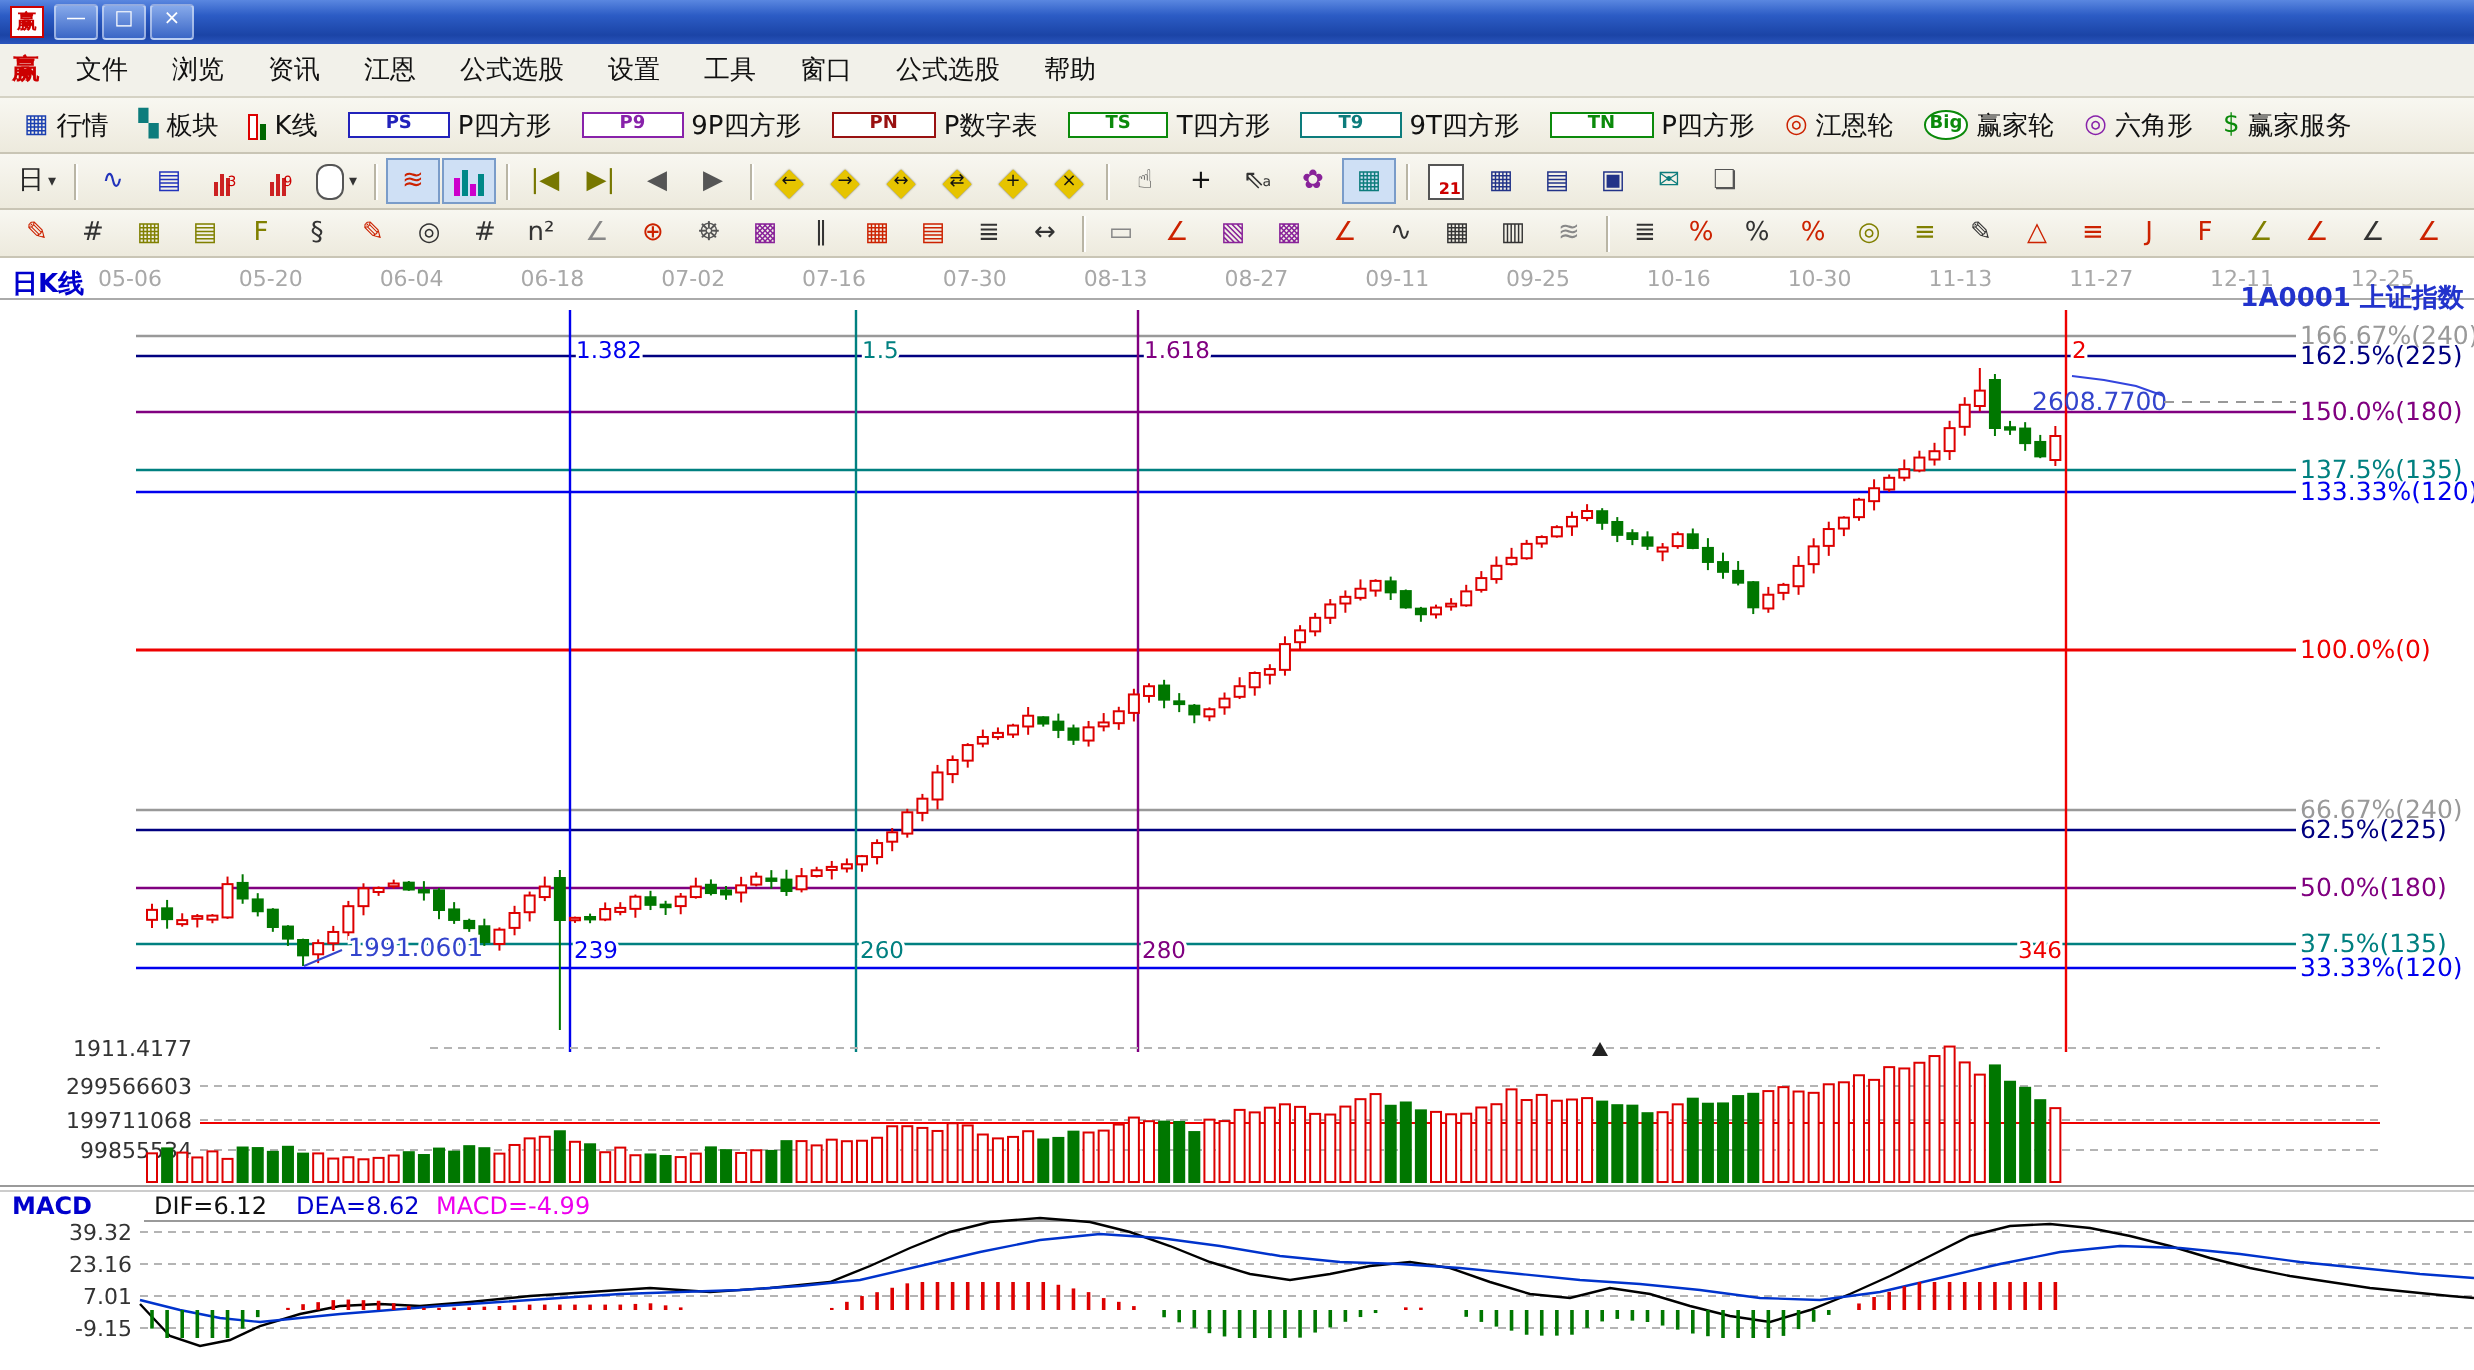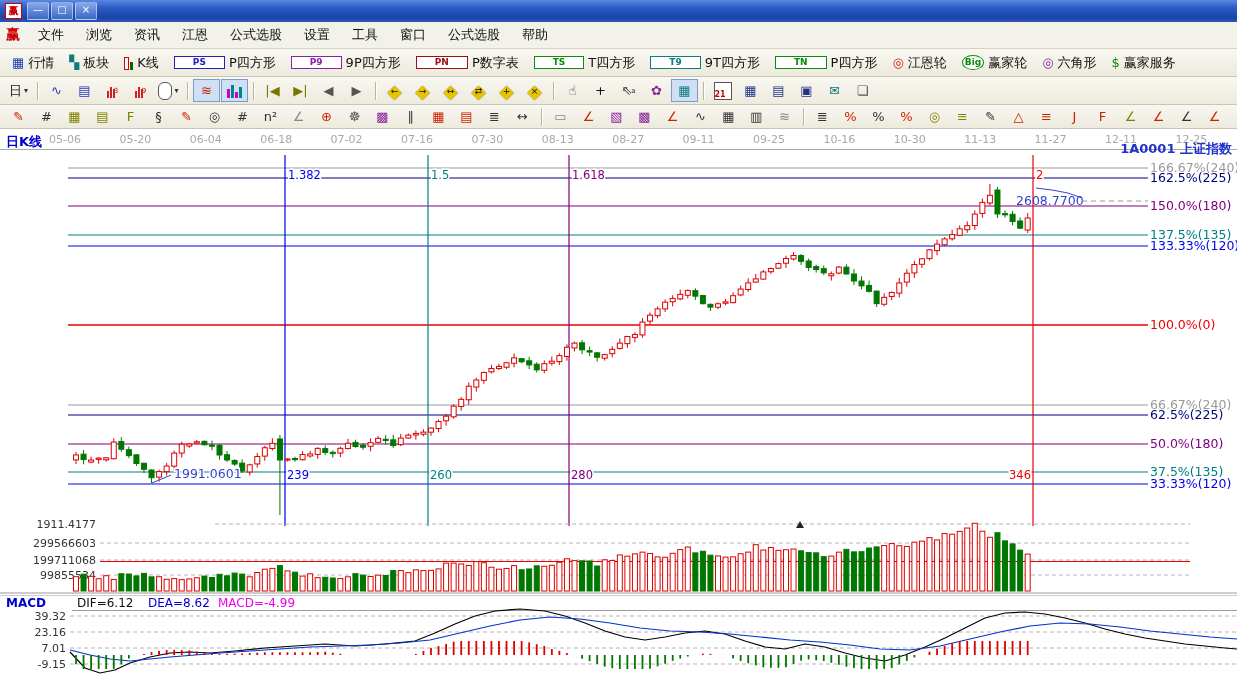--- a/index.html
+++ b/index.html
@@ -41,21 +41,21 @@
        font-size:13px;border:1px solid transparent;position:relative;padding:0 1px;}
   .icb.active{background:#cfe0f5;border:1px solid #7a9cc9;}
   .icb sub{font-size:7px;margin-left:-1px;color:#c00;}
   .sep{width:1px;height:18px;background:#b9b5a5;margin:0 4px;box-shadow:1px 0 0 #fff;}
   .dd-arrow{font-size:8px;color:#333;margin-left:2px;}
   .dia{position:relative;width:20px;height:20px;}
   .dia .d1{position:absolute;inset:0;color:#e6c400;font-size:19px;line-height:20px;text-align:center;text-shadow:0 0 1px #665;}
   .dia .d2{position:absolute;inset:0;display:flex;align-items:center;justify-content:center;font-size:9px;color:#111;}
   .pill{width:12px;height:16px;border:1px solid #555;border-radius:6px;background:#fff;}
   .cal{width:16px;height:16px;border:1px solid #555;background:#fff;font-size:8px;font-weight:bold;color:#c00;
-       display:flex;align-items:flex-end;justify-content:flex-start;}
+       display:flex;align-items:flex-end;justify-content:flex-end;}
   .cal i{font-style:normal;}
   .bars3{display:inline-flex;align-items:flex-end;gap:1px;height:14px;}
   .bars3 i{display:block;width:2px;background:#c22;}
   .minihist{display:inline-flex;align-items:flex-end;gap:1px;height:14px;}
   .minihist i{display:block;width:3px;}
 
   
   #chart-wrap{position:relative;width:1237px;height:558px;background:#fff;}
   svg text{font-family:"DejaVu Sans","Liberation Sans",sans-serif;}
 </style>

